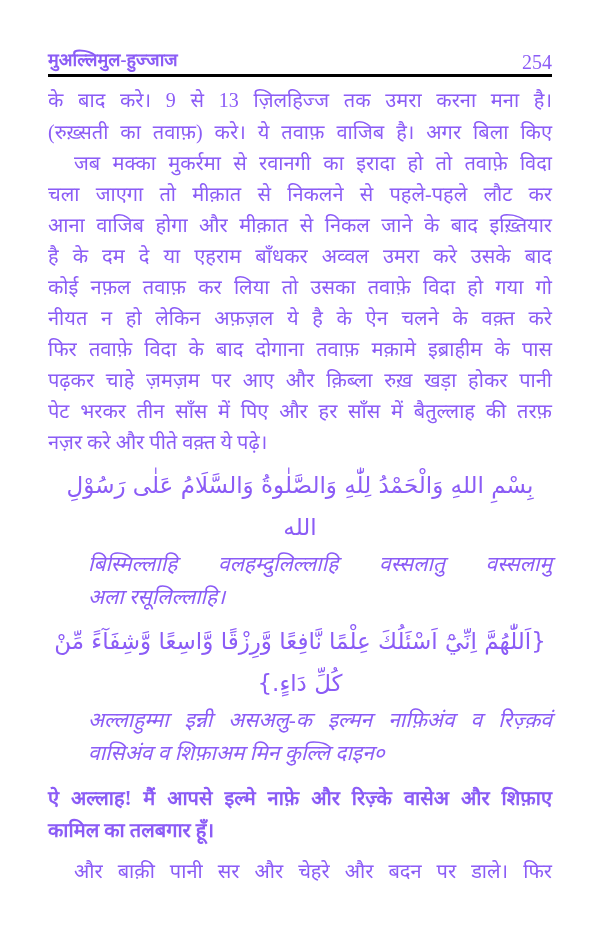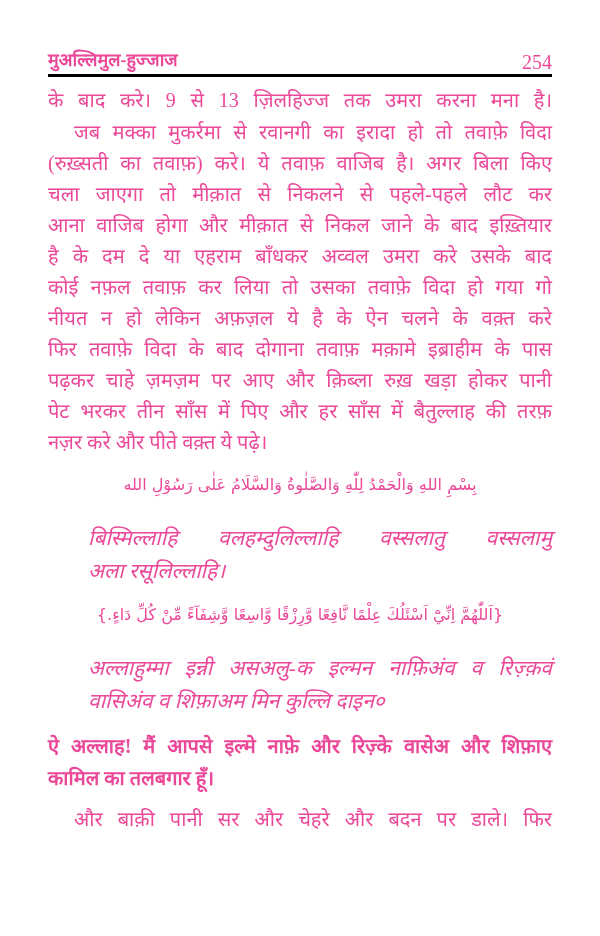--- a/index.html
+++ b/index.html
@@ -3,21 +3,21 @@
 <meta charset="utf-8">
 <style>
   * { margin: 0; padding: 0; box-sizing: border-box; }
   html, body { background: #ffffff; }
   .page {
     position: relative;
     width: 600px;
     height: 936px;
     margin: 0 auto;
     background: #ffffff;
-    color: #ec4899;
+    color: #8b5cf6;
     font-family: "Liberation Serif", serif;
     padding: 48px 48px 0 48px;
     overflow: hidden;
   }
   
   .page-header {
     display: flex;
     justify-content: space-between;
     align-items: flex-end;
     border-bottom: 3px solid #000;
@@ -47,27 +47,27 @@
     text-align: left;
     text-align-last: left;
   }
   .indent { text-indent: 26px; }
   .para { margin-top: 1px; }
   .arabic-block {
     direction: rtl;
     text-align: center;
     text-align-last: center;
     font-family: "DejaVu Sans", sans-serif;
-    font-size: 16px;
+    font-size: 23px;
     line-height: 42px;
     margin-top: 6px;
   }
   .translit-block {
     margin-left: 40px;
-    margin-top: 16px;
+    margin-top: 0;
   }
   .translit-block .line {
     font-style: italic;
     font-size: 21px;
     line-height: 33px;
   }
   .bold-block { margin-top: 12px; }
   .bold-block .line {
     font-weight: bold;
     line-height: 32px;
@@ -83,22 +83,22 @@
   <div class="page-header">
     <span class="book-title">मुअल्लिमुल-हुज्जाज</span>
     <span class="page-number">254</span>
   </div>
 
   <div class="body-text">
 
     <div class="line">के बाद करे। 9 से 13 ज़िलहिज्ज तक उमरा करना मना है।</div>
 
     <div class="para">
+      <div class="line">(रुख़्सती का तवाफ़) करे। ये तवाफ़ वाजिब है। अगर बिला किए</div>
       <div class="line indent">जब मक्का मुकर्रमा से रवानगी का इरादा हो तो तवाफ़े विदा</div>
-      <div class="line">(रुख़्सती का तवाफ़) करे। ये तवाफ़ वाजिब है। अगर बिला किए</div>
       <div class="line">चला जाएगा तो मीक़ात से निकलने से पहले-पहले लौट कर</div>
       <div class="line">आना वाजिब होगा और मीक़ात से निकल जाने के बाद इख़्तियार</div>
       <div class="line">है के दम दे या एहराम बाँधकर अव्वल उमरा करे उसके बाद</div>
       <div class="line">कोई नफ़ल तवाफ़ कर लिया तो उसका तवाफ़े विदा हो गया गो</div>
       <div class="line">नीयत न हो लेकिन अफ़ज़ल ये है के ऐन चलने के वक़्त करे</div>
       <div class="line">फिर तवाफ़े विदा के बाद दोगाना तवाफ़ मक़ामे इब्राहीम के पास</div>
       <div class="line">पढ़कर चाहे ज़मज़म पर आए और क़िब्ला रुख़ खड़ा होकर पानी</div>
       <div class="line">पेट भरकर तीन साँस में पिए और हर साँस में बैतुल्लाह की तरफ़</div>
       <div class="line left">नज़र करे और पीते वक़्त ये पढ़े।</div>
     </div>

